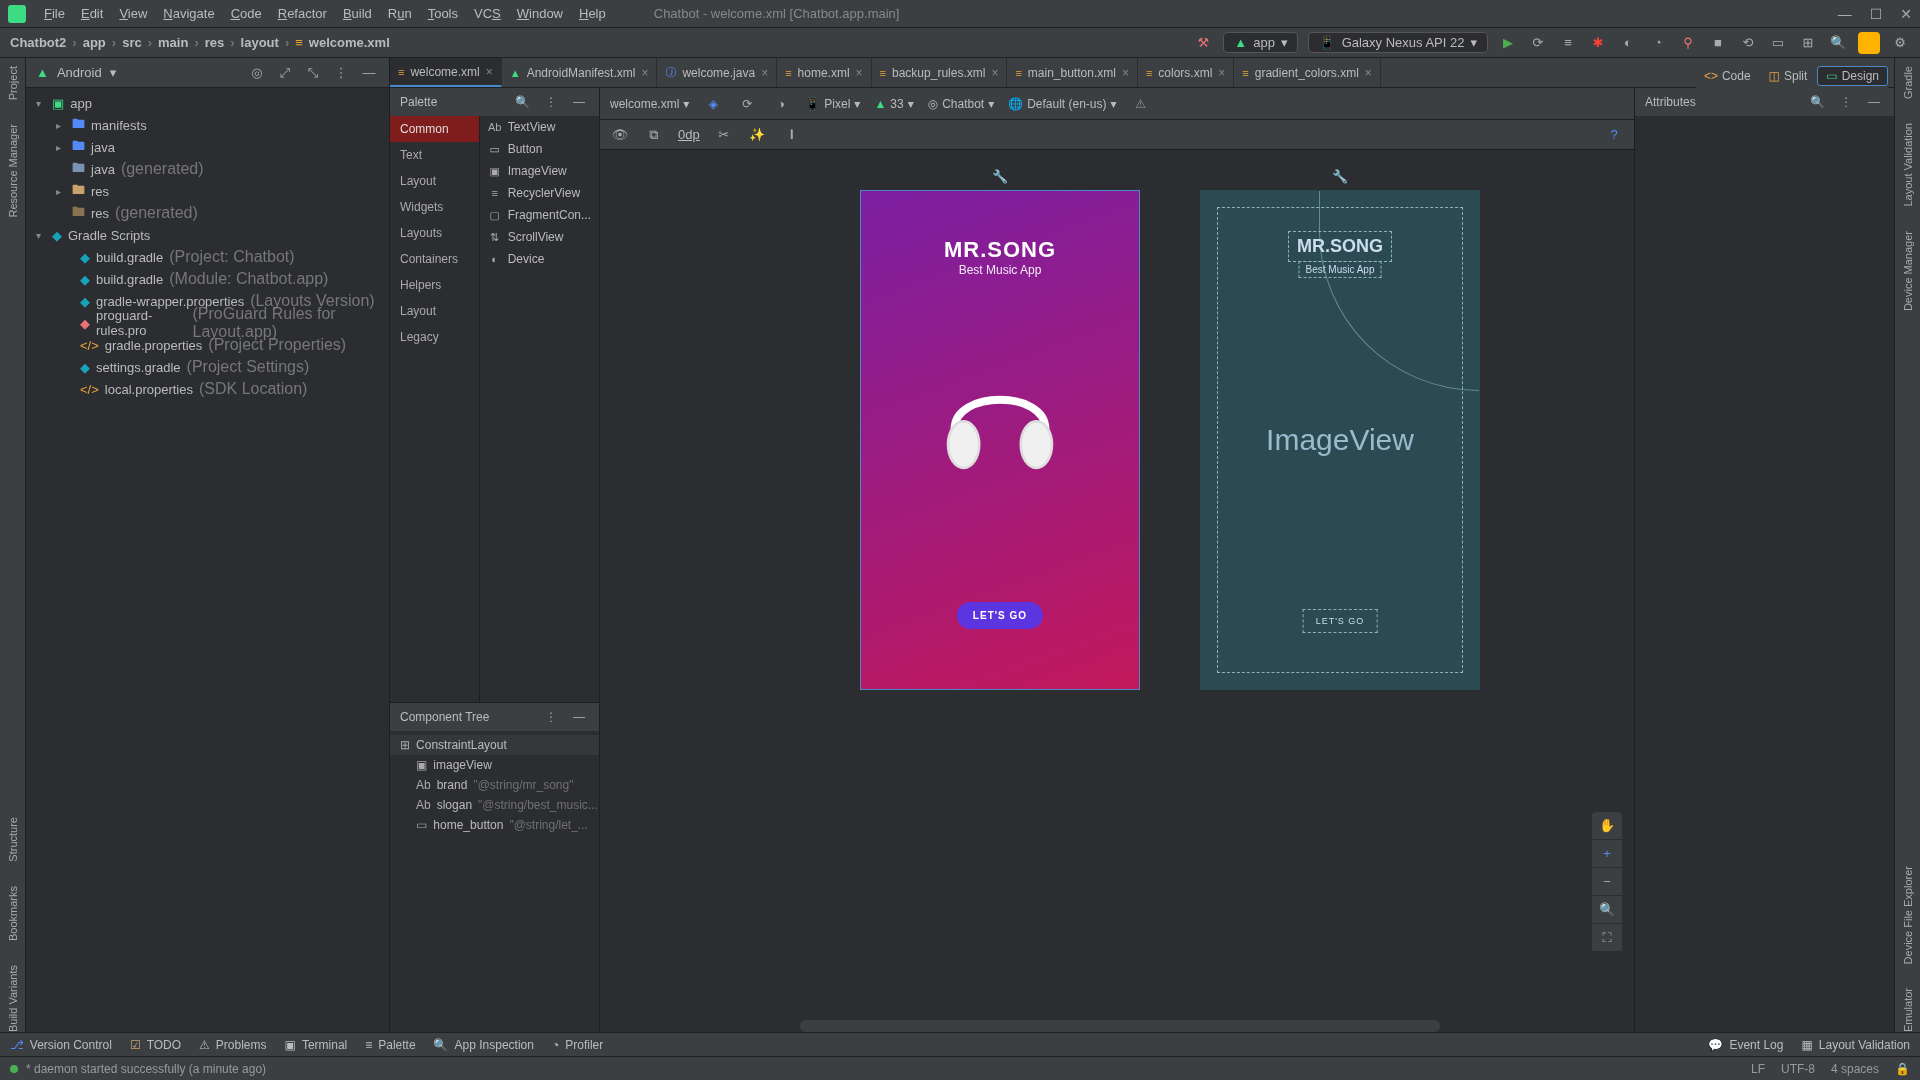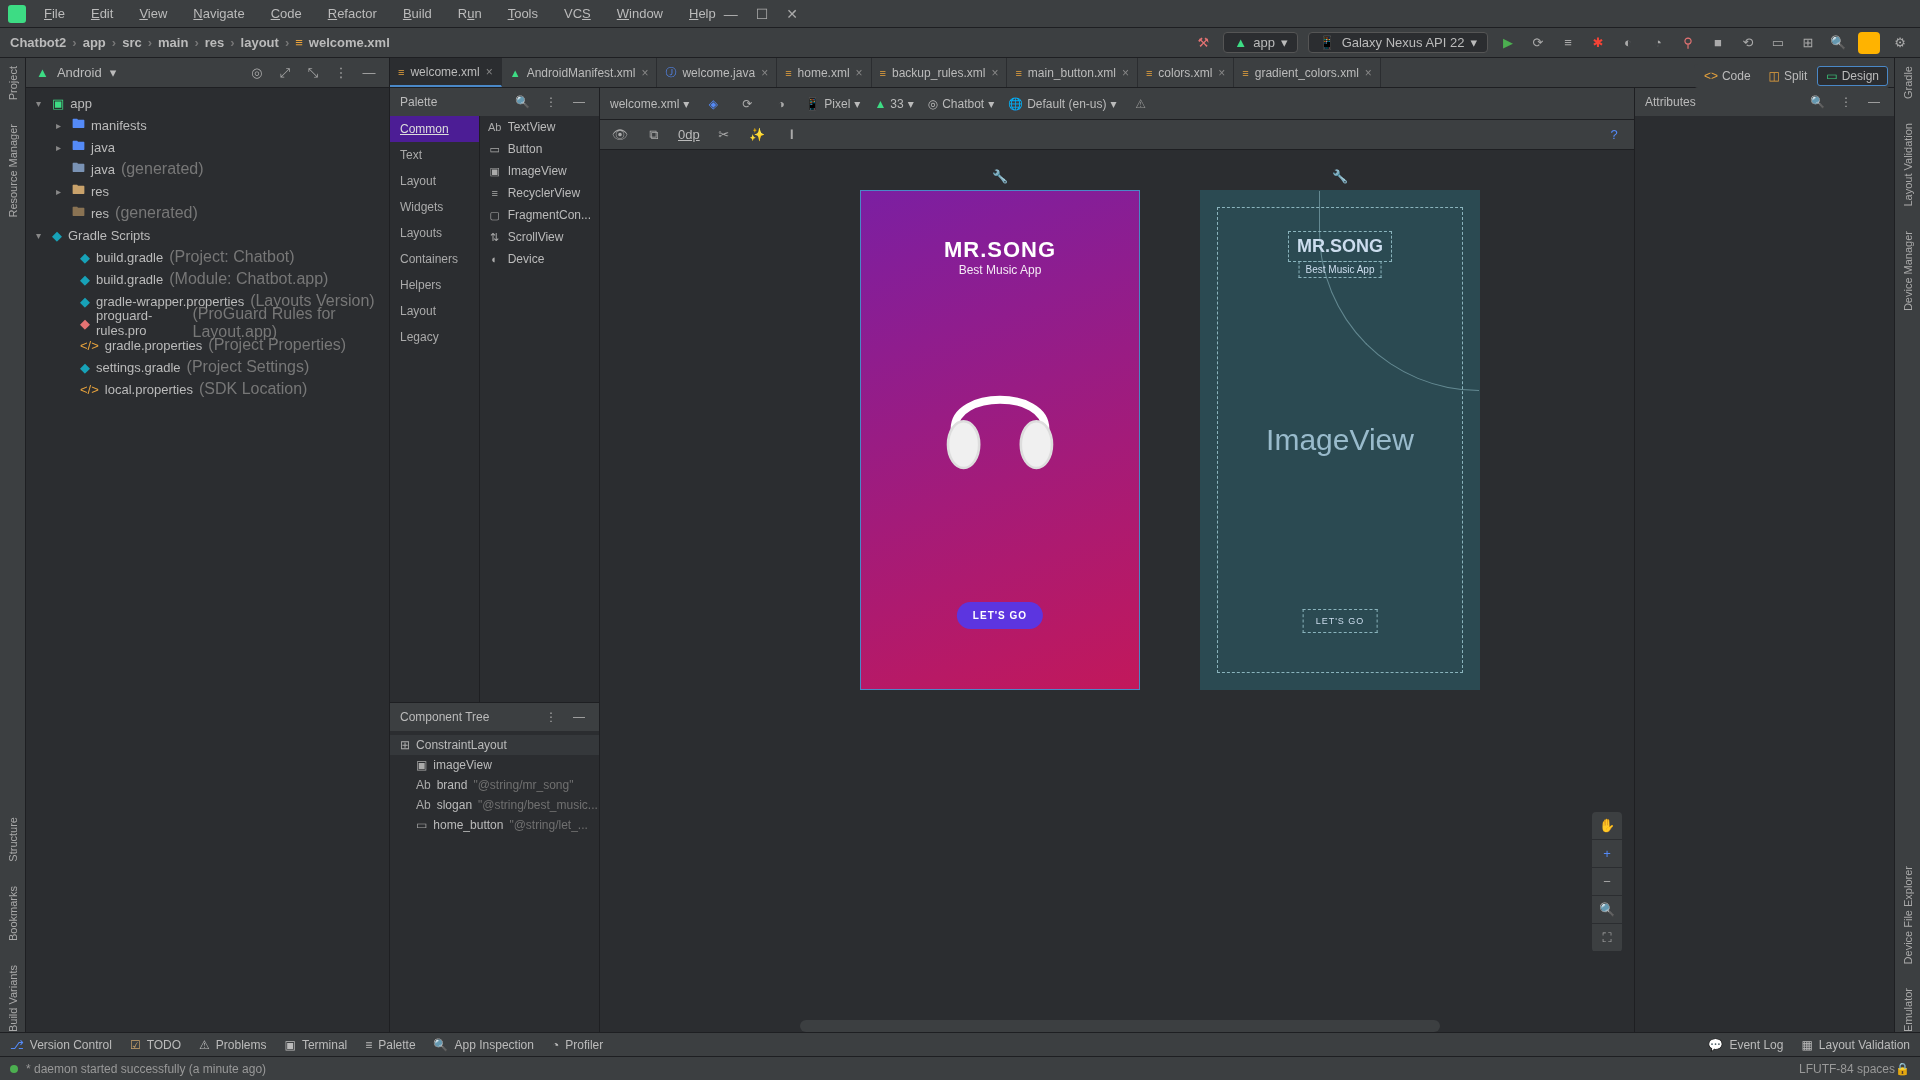--- a/index.html
+++ b/index.html
@@ -1,21 +1,21 @@
 <!DOCTYPE html>
 <html><head>
 <meta charset="utf-8">
 <style>
 * { margin: 0; padding: 0; box-sizing: border-box; font-family: "Segoe UI", Arial, sans-serif; }
 body { background: #2b2d30; color: #bbbbbb; font-size: 13px; overflow: hidden; width: 1920px; height: 1080px; }
 
 
 .titlebar { height: 28px; background: #3c3f41; display: flex; align-items: center; padding: 0 8px; border-bottom: 1px solid #1e1f22; }
 .titlebar .logo { width: 18px; height: 18px; background: #3ddc84; border-radius: 3px; margin-right: 10px; }
-.titlebar .menu { display: flex; gap: 10px; }
+.titlebar .menu { display: flex; gap: 0; }
 .titlebar .menu span { padding: 2px 8px; cursor: pointer; }
 .titlebar .title { flex: 1; text-align: left; color: #888; padding-left: 40px; }
 .titlebar .win-controls { display: flex; gap: 18px; font-size: 14px; color: #aaa; }
 
 
 .navbar { height: 30px; background: #3c3f41; display: flex; align-items: center; padding: 0 10px; border-bottom: 1px solid #1e1f22; }
 .breadcrumb { display: flex; align-items: center; gap: 6px; font-weight: 600; }
 .breadcrumb .sep { color: #777; }
 .breadcrumb .xml-icon { color:#e8a33d; }
 .navbar-right { margin-left: auto; display: flex; align-items: center; gap: 10px; }
@@ -69,21 +69,21 @@
 
 .designer { flex: 1; display: flex; }
 
 
 .palette { width: 210px; background: #2b2d30; border-right: 1px solid #1e1f22; display: flex; flex-direction: column; }
 .panel-head { height: 28px; background: #3c3f41; display: flex; align-items: center; padding: 0 10px; font-size: 12px; gap:8px; }
 .panel-head .spacer { flex:1; }
 .palette-body { flex:1; display:flex; }
 .palette-cats { width: 90px; border-right:1px solid #1e1f22; }
 .palette-cats div { padding: 6px 10px; font-size: 12px; cursor:pointer; color:#aaa; }
-.palette-cats div.active { background:#4c1d95; color:#ddd;text-decoration:underline; }
+.palette-cats div.active { background:#7f1d1d; color:#ddd; }
 .palette-items { flex:1; }
 .palette-items div { padding: 4px 8px; font-size: 12px; display:flex; align-items:center; gap:6px; cursor:pointer; }
 .palette-items .pi-icon { color:#aaa; font-size:11px; width:14px; text-align:center; }
 
 
 .comptree { height: 330px; border-top:1px solid #1e1f22; }
 .comptree-body { padding:4px 0; }
 .ct-row { padding: 3px 10px; display:flex; align-items:center; gap:6px; font-size:12px; cursor:pointer; }
 .ct-row.sel { background:#35383b; }
 .ct-i1 { padding-left: 26px; }
@@ -127,41 +127,42 @@
 
 
 .toolrow { height: 24px; background:#3c3f41; border-top:1px solid #1e1f22; display:flex; align-items:center; padding:0 10px; gap:18px; font-size:12px; }
 .toolrow .tr-item { display:flex; align-items:center; gap:6px; cursor:pointer; }
 .toolrow .spacer { flex:1; }
 
 
 .statusbar { height:24px; background:#3c3f41; border-top:1px solid #1e1f22; display:flex; align-items:center; padding:0 10px; font-size:12px; color:#999; }
 .statusbar .dot { width:8px; height:8px; background:#4caf50; border-radius:50%; margin-right:8px; }
 .statusbar .spacer { flex:1; }
-.statusbar .sb-item { }
+.statusbar .sb-item { margin-left:16px; }
 </style>
 </head>
 <body>
 
 <div class="titlebar">
   <div class="logo"></div>
   <div class="menu">
     <span><u>F</u>ile</span>
     <span><u>E</u>dit</span>
     <span><u>V</u>iew</span>
     <span><u>N</u>avigate</span>
     <span><u>C</u>ode</span>
     <span><u>R</u>efactor</span>
     <span><u>B</u>uild</span>
     <span>R<u>u</u>n</span>
     <span><u>T</u>ools</span>
     <span>VC<u>S</u></span>
     <span><u>W</u>indow</span>
     <span><u>H</u>elp</span>
   </div>
+  <div class="title">Chatbot - welcome.xml [Chatbot.app.main]</div>
   <div class="win-controls">
     <span>—</span>
     <span>☐</span>
     <span>✕</span>
   </div>
 </div>
 
 <div class="navbar">
   <div class="breadcrumb">
     <span>Chatbot2</span>

